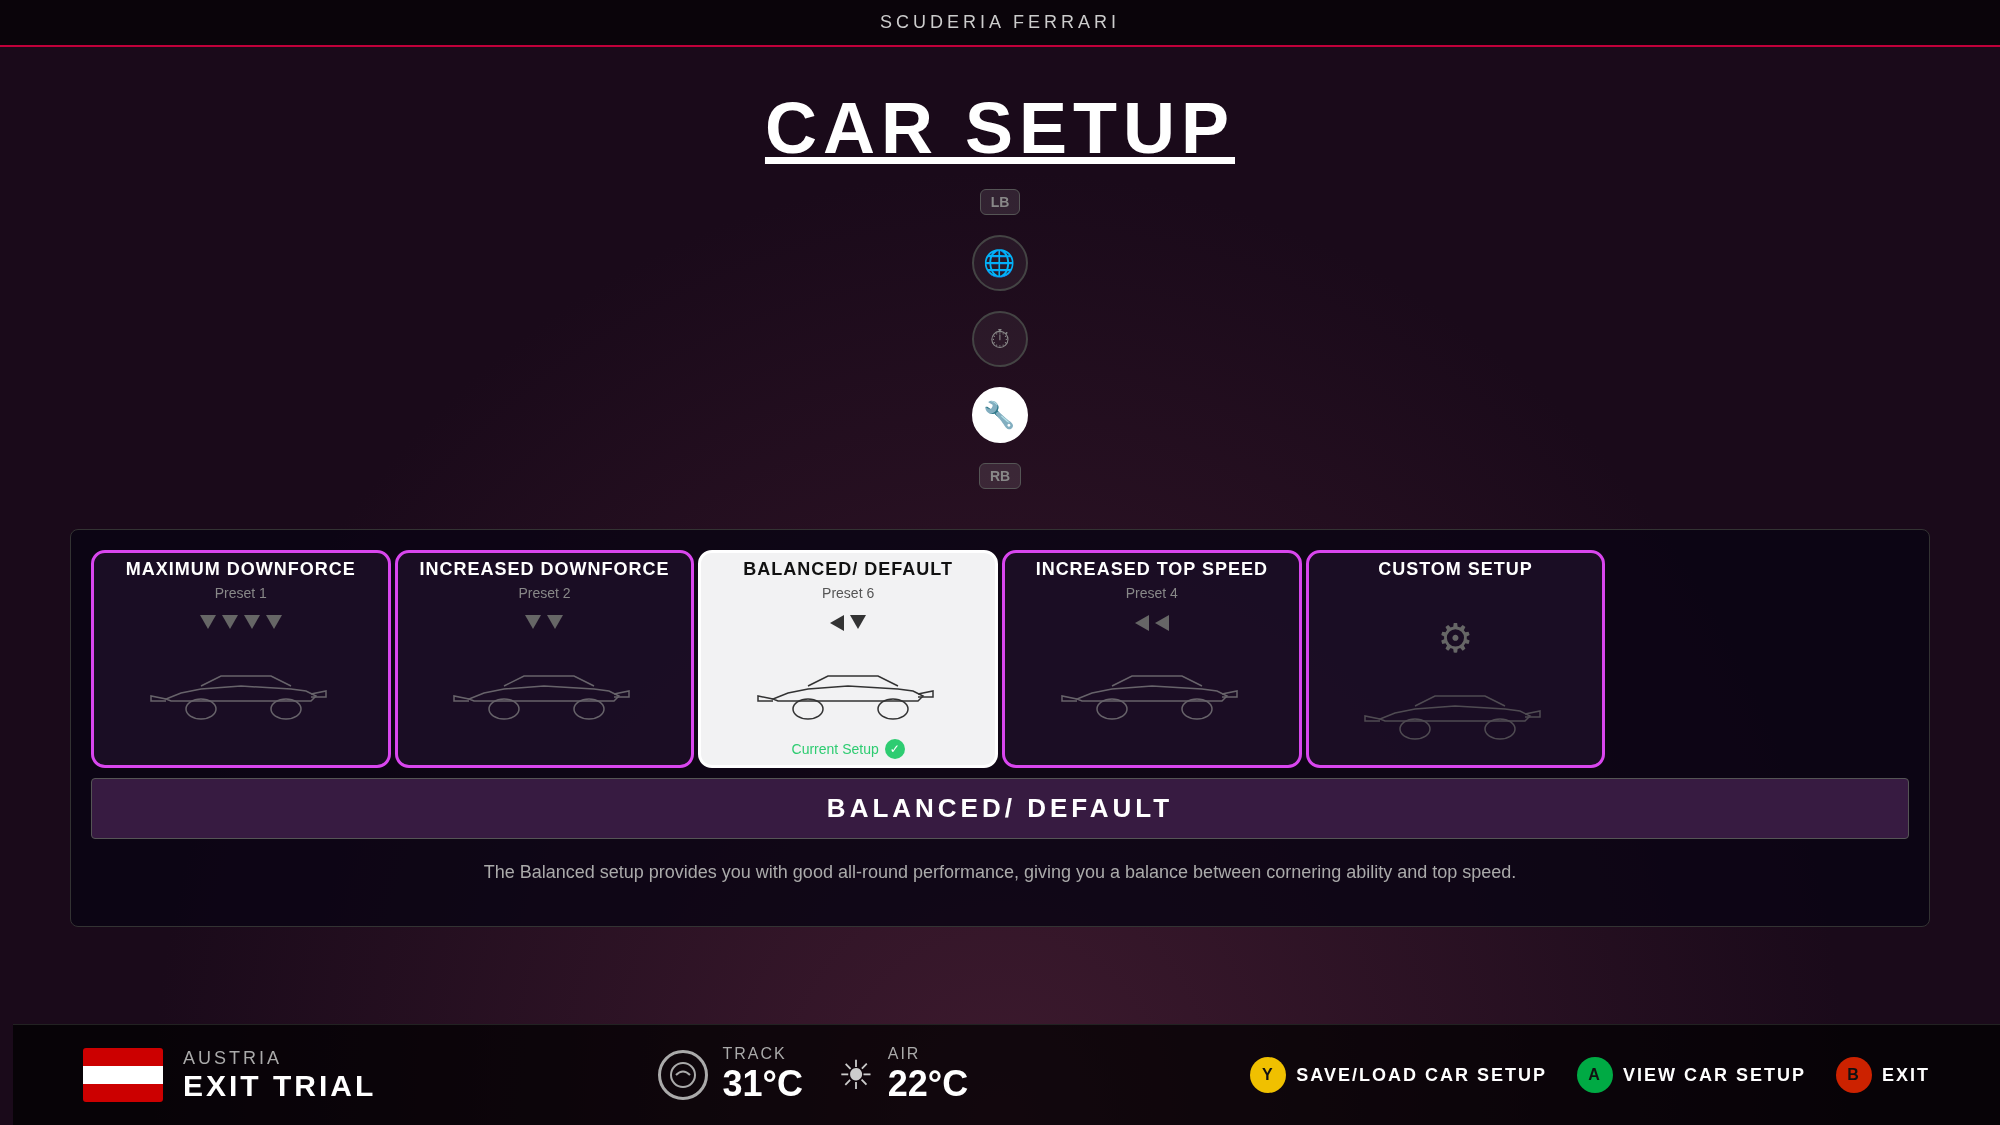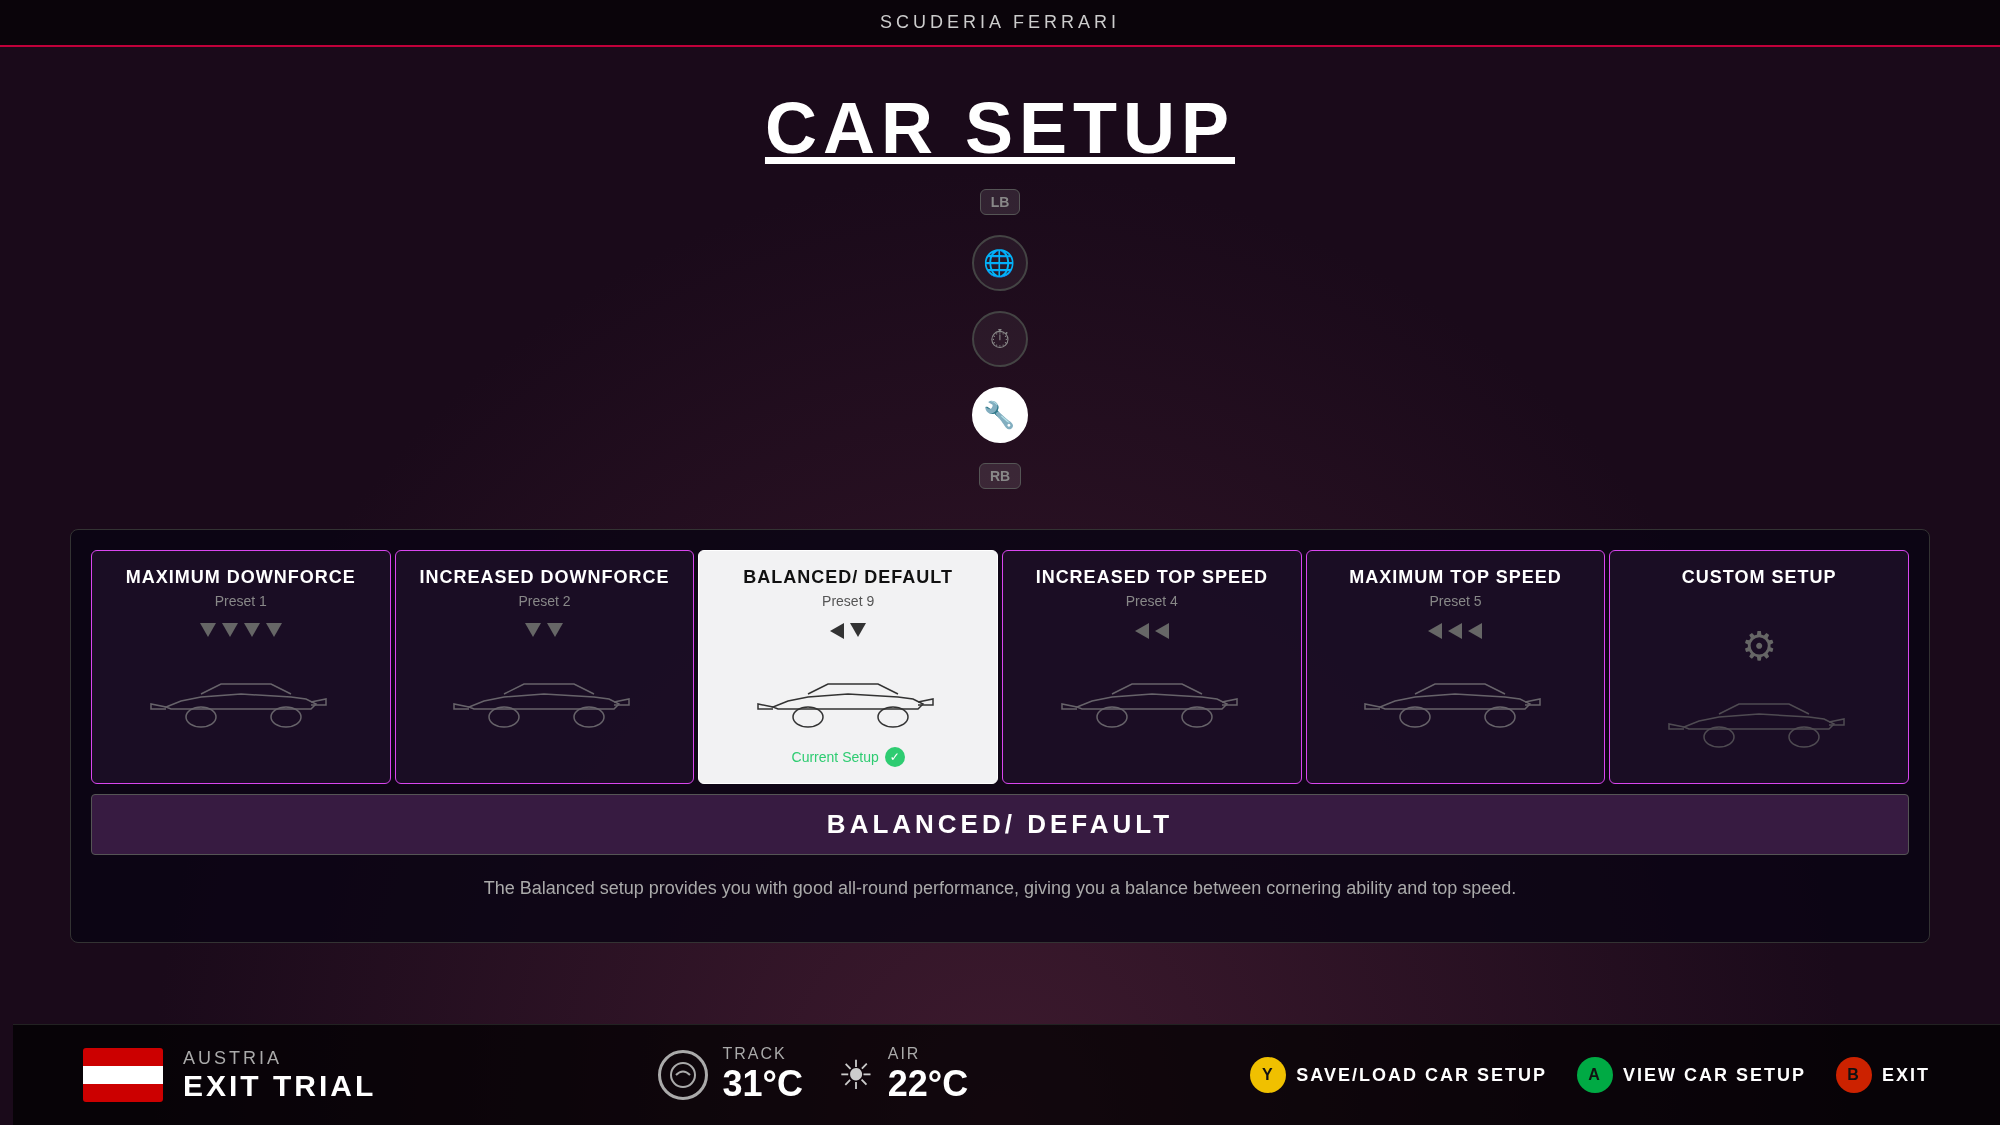--- a/index.html
+++ b/index.html
@@ -103,23 +103,23 @@
 
     
     .presets-grid {
       display: grid;
       grid-template-columns: repeat(6, 1fr);
       gap: 4px;
       margin-bottom: 10px;
     }
     .preset-card {
       background: rgba(30,15,40,0.8);
-      border: 1px solid #d946ef;
-      border-radius: 6px;
-      padding: 16px 12px;
+      border: 3px solid #d946ef;
+      border-radius: 14px;
+      padding: 6px 12px;
       text-align: center;
       cursor: pointer;
       position: relative;
     }
     .preset-card.active {
       background: rgba(255,255,255,0.95);
       border-color: white;
       color: #111;
     }
     .preset-name {
@@ -410,21 +410,21 @@
             <path d="M60 25 L80 15 L130 15 L150 25"></path>
             <path d="M170 33 L185 30 L185 36 L170 36"></path>
             <path d="M25 38 L10 35 L10 40 L25 40"></path>
           </g>
         </svg>
       </div>
     </div>
 
     <div class="preset-card active">
       <div class="preset-name">BALANCED/ DEFAULT</div>
-      <div class="preset-num">Preset 9</div>
+      <div class="preset-num">Preset 6</div>
       <div class="wing-indicators">
         <div class="wing-left"></div>
         <div class="wing-down"></div>
       </div>
       <div class="car-area">
         <svg class="car-svg" width="200" height="60" viewBox="0 0 200 60">
           <g stroke="#333" fill="none" stroke-width="1.5">
             <ellipse cx="60" cy="48" rx="15" ry="10"></ellipse>
             <ellipse cx="145" cy="48" rx="15" ry="10"></ellipse>
             <path d="M30 40 L170 40 L175 35 L165 30 L150 28 L100 25 L60 28 L40 32 L25 38 Z"></path>
@@ -454,41 +454,20 @@
             <ellipse cx="145" cy="48" rx="15" ry="10"></ellipse>
             <path d="M30 40 L170 40 L175 35 L165 30 L150 28 L100 25 L60 28 L40 32 L25 38 Z"></path>
             <path d="M60 25 L80 15 L130 15 L150 25"></path>
             <path d="M170 33 L185 30 L185 36 L170 36"></path>
             <path d="M25 38 L10 35 L10 40 L25 40"></path>
           </g>
         </svg>
       </div>
     </div>
 
-    <div class="preset-card">
-      <div class="preset-name">MAXIMUM TOP SPEED</div>
-      <div class="preset-num">Preset 5</div>
-      <div class="wing-indicators">
-        <div class="wing-left"></div>
-        <div class="wing-left"></div>
-        <div class="wing-left"></div>
-      </div>
-      <div class="car-area">
-        <svg class="car-svg" width="200" height="60" viewBox="0 0 200 60">
-          <g stroke="#888" fill="none" stroke-width="1.5">
-            <ellipse cx="60" cy="48" rx="15" ry="10"></ellipse>
-            <ellipse cx="145" cy="48" rx="15" ry="10"></ellipse>
-            <path d="M30 40 L170 40 L175 35 L165 30 L150 28 L100 25 L60 28 L40 32 L25 38 Z"></path>
-            <path d="M60 25 L80 15 L130 15 L150 25"></path>
-            <path d="M170 33 L185 30 L185 36 L170 36"></path>
-            <path d="M25 38 L10 35 L10 40 L25 40"></path>
-          </g>
-        </svg>
-      </div>
-    </div>
 
     <div class="preset-card">
       <div class="preset-name">CUSTOM SETUP</div>
       <div class="preset-num">&nbsp;</div>
       <div class="gear-icon-display">⚙</div>
       <div class="car-area">
         <svg class="car-svg" width="200" height="60" viewBox="0 0 200 60">
           <g stroke="#666" fill="none" stroke-width="1.5">
             <ellipse cx="60" cy="48" rx="15" ry="10"></ellipse>
             <ellipse cx="145" cy="48" rx="15" ry="10"></ellipse>

